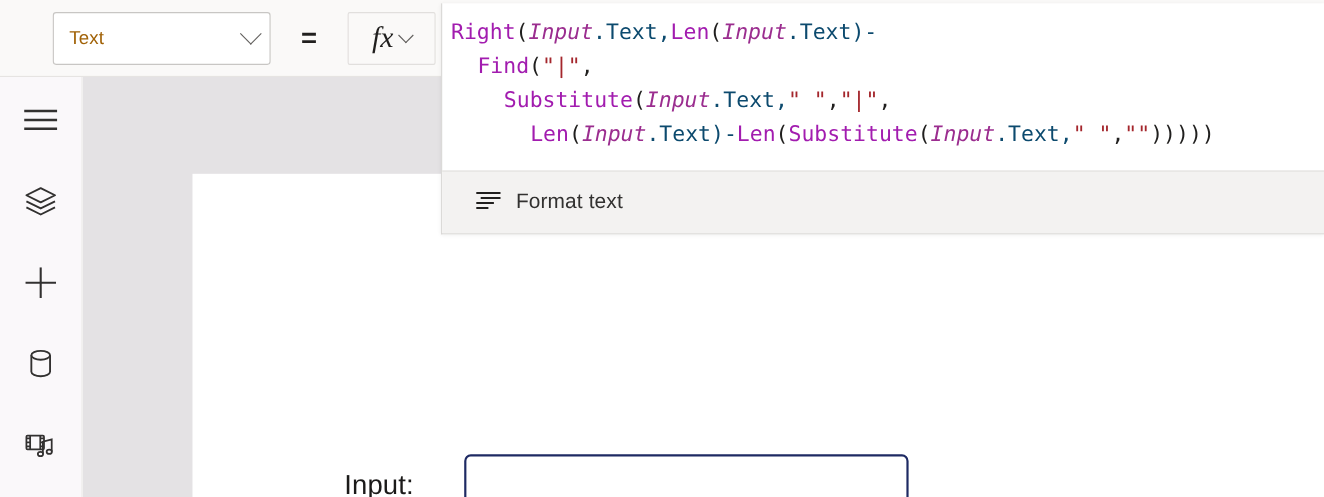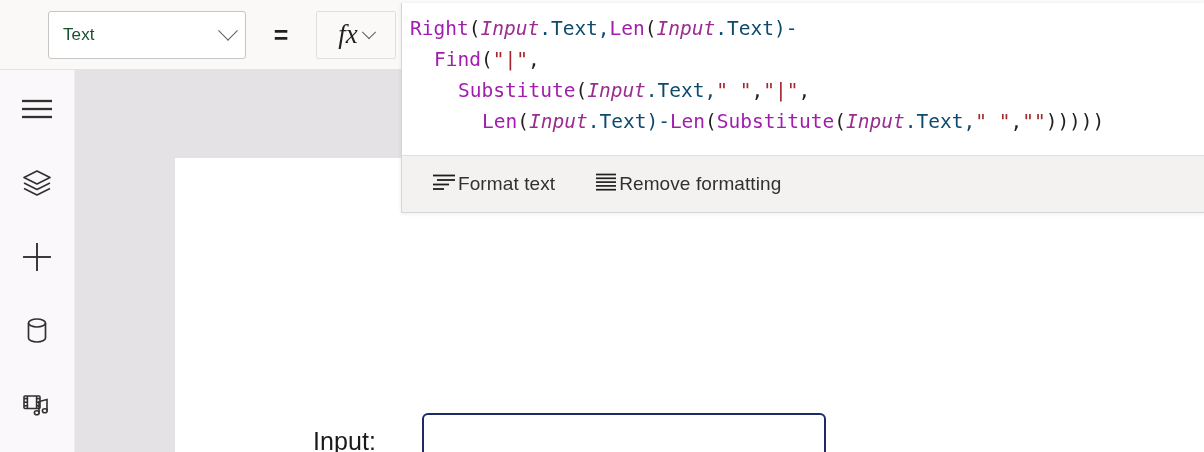--- a/index.html
+++ b/index.html
@@ -46,21 +46,21 @@
     border-radius: 3px;
     box-sizing: border-box;
     display: flex;
     align-items: center;
     padding: 0 10px 0 14px;
     cursor: pointer;
   }
   .prop-select-value {
     flex: 1;
     font-size: 17px;
-    color: #14532d;
+    color: #a16207;
     letter-spacing: .1px;
   }
   .chev {
     display: inline-block;
     width: 13px; height: 13px;
     border-right: 1.6px solid #605e5c;
     border-bottom: 1.6px solid #605e5c;
     transform: rotate(45deg) translate(-3px,-3px);
     flex: 0 0 auto;
   }
@@ -200,21 +200,21 @@
     border-top: 1px solid #e1dfdd;
     display: flex;
     align-items: center;
     padding-left: 28px;
     gap: 36px;
     box-sizing: border-box;
   }
   .fbtn {
     display: flex;
     align-items: center;
-    gap: 2px;
+    gap: 13px;
     cursor: pointer;
     background: transparent;
     border: none;
     padding: 4px 2px;
   }
   .fbtn-label {
     font-size: 19px;
     color: #323130;
     letter-spacing: .1px;
     white-space: nowrap;
@@ -336,31 +336,17 @@
               <line x1="1" y1="2.5" x2="23" y2="2.5"></line>
               <line x1="5" y1="7" x2="23" y2="7"></line>
               <line x1="1" y1="11.5" x2="17" y2="11.5"></line>
               <line x1="1" y1="16" x2="12" y2="16"></line>
             </g>
           </svg>
         </span>
         <span class="fbtn-label">Format text</span>
       </div>
 
-      <div class="fbtn">
-        <span class="fbtn-ico">
-          <svg width="22" height="18" viewBox="0 0 22 18">
-            <g stroke="#201f1e" stroke-width="1.7" stroke-linecap="butt">
-              <line x1="1" y1="1.5" x2="21" y2="1.5"></line>
-              <line x1="1" y1="5.3" x2="21" y2="5.3"></line>
-              <line x1="1" y1="9.1" x2="21" y2="9.1"></line>
-              <line x1="1" y1="12.9" x2="21" y2="12.9"></line>
-              <line x1="1" y1="16.7" x2="21" y2="16.7"></line>
-            </g>
-          </svg>
-        </span>
-        <span class="fbtn-label">Remove formatting</span>
-      </div>
 
     </div>
   </div>
 
 </div>
 
 </body></html>

